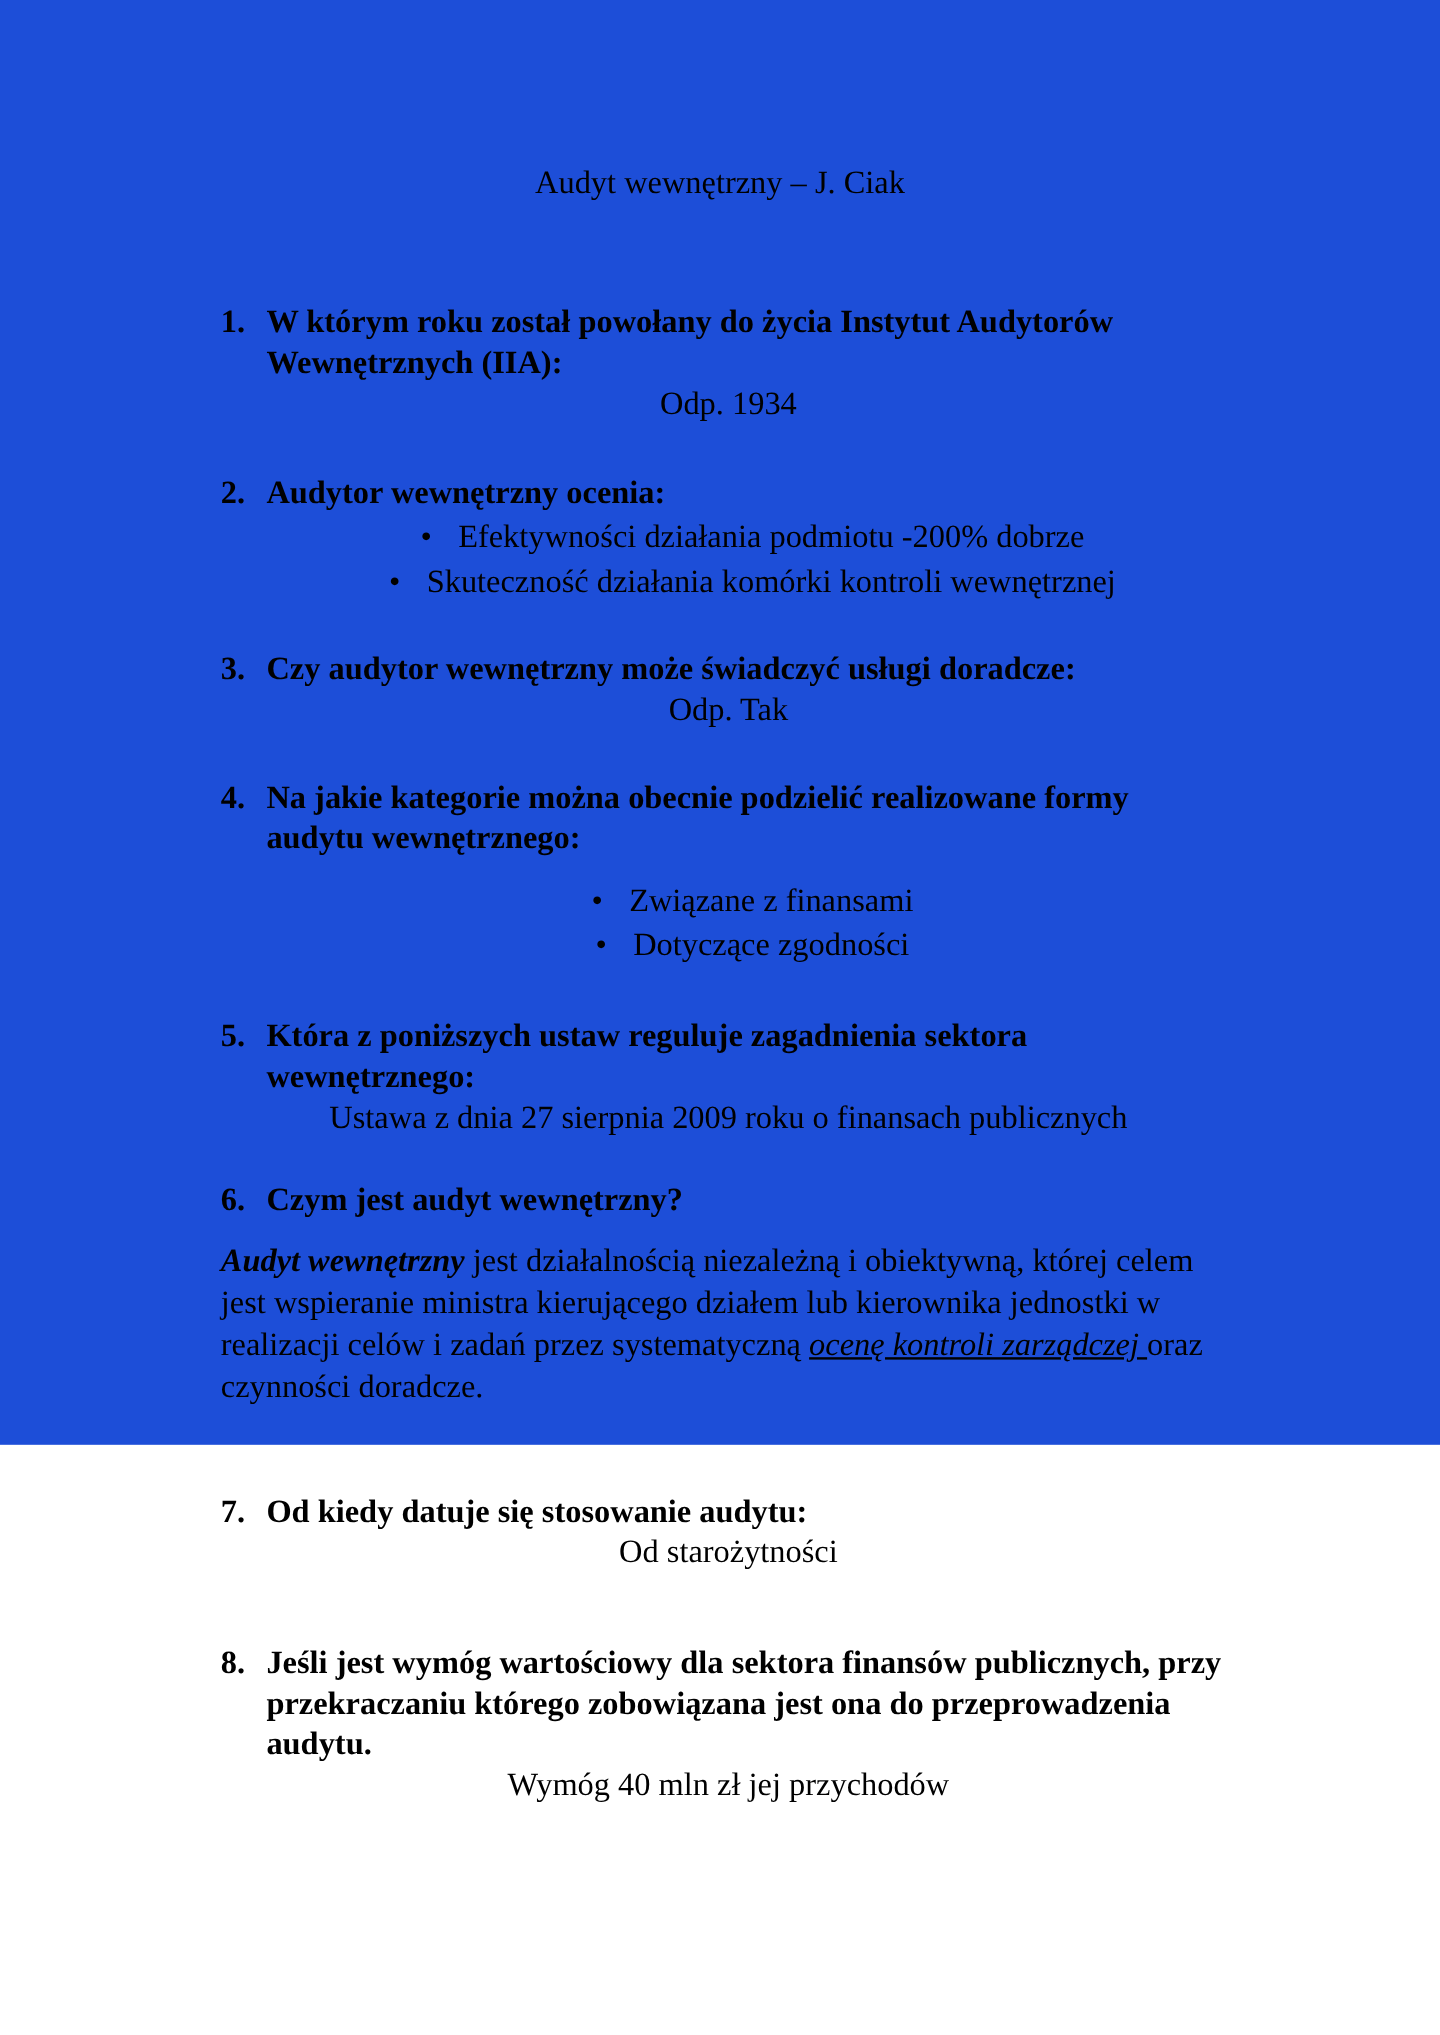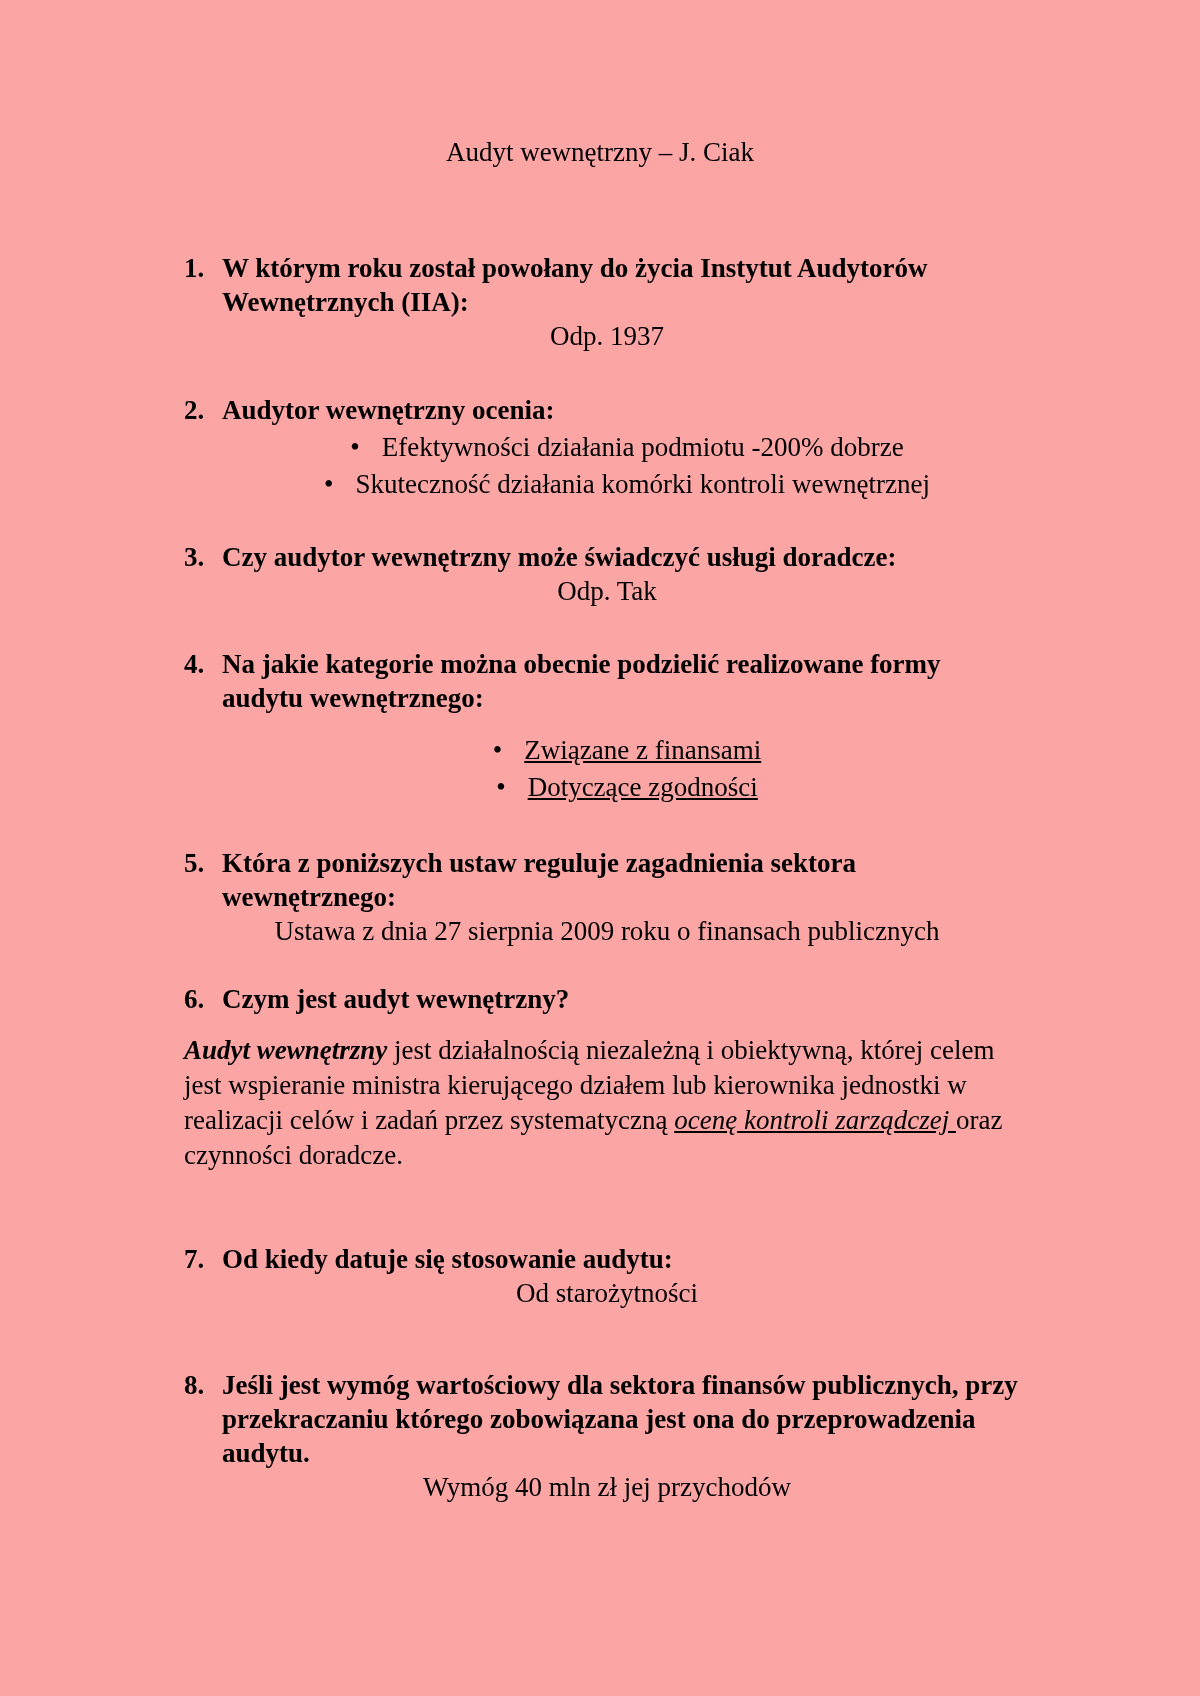--- a/index.html
+++ b/index.html
@@ -11,23 +11,23 @@
     width: 1200px;
     height: 1696px;
     font-family: "Liberation Serif", "DejaVu Serif", serif;
     font-size: 27px;
     color: #000000;
     overflow: hidden;
   }
   .page {
     box-sizing: border-box;
     width: 1200px;
-    height: 1696px;
+    height: 1204px;
     padding: 135px 130px 0 184px;
-    background: #fca5a5;
+    background: #1d4ed8;
   }
   .doc-title {
     margin: 0 -130px 0 -184px; 
     text-align: center;
     line-height: 34px;
     white-space: nowrap;
   }
   .q-row {
     display: flex;
     font-weight: bold;
@@ -52,21 +52,21 @@
     white-space: nowrap;
   }
   .bullet-dot {
     display: inline-block;
     margin-right: 22px;
   }
   .qa1 { margin-top: 82px; }
   .qa2 { margin-top: 40px; }
   .qa3 { margin-top: 39px; }
   .qa4 { margin-top: 39px; }
-  .qa4 .bullets { margin-top: 18px; text-decoration: underline; }
+  .qa4 .bullets { margin-top: 18px; }
   .qa5 { margin-top: 42px; }
   .qa6 { margin-top: 34px; }
   .definition {
     margin-top: 17px;
     line-height: 35px;
   }
   .def-line { white-space: nowrap; }
   .def-lead {
     font-weight: bold;
     font-style: italic;
@@ -83,21 +83,21 @@
   <div class="doc-title">Audyt wewnętrzny – J. Ciak</div>
 
   <section class="qa qa1">
     <div class="q-row">
       <span class="q-num">1.</span>
       <div class="q-text">
         <div class="q-line">W którym roku został powołany do życia Instytut Audytorów</div>
         <div class="q-line">Wewnętrznych (IIA):</div>
       </div>
     </div>
-    <div class="answer">Odp. 1937</div>
+    <div class="answer">Odp. 1934</div>
   </section>
 
   <section class="qa qa2">
     <div class="q-row">
       <span class="q-num">2.</span>
       <div class="q-text">
         <div class="q-line">Audytor wewnętrzny ocenia:</div>
       </div>
     </div>
     <div class="bullets">

